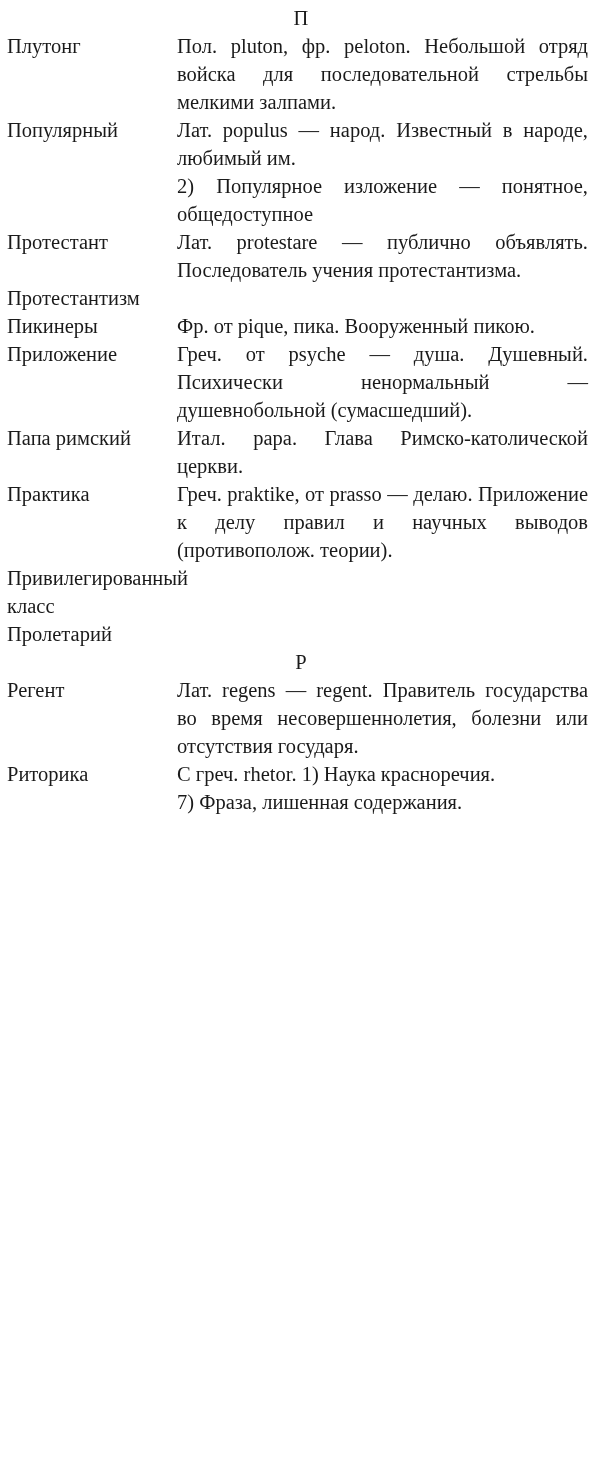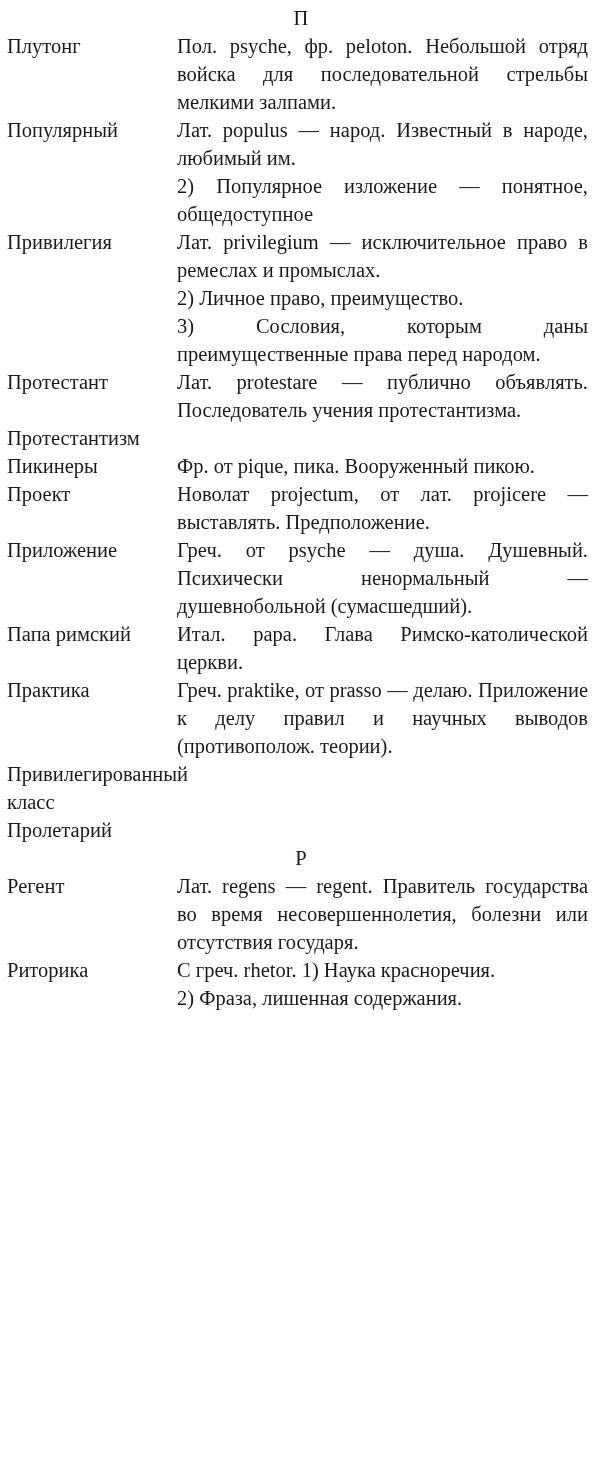--- a/index.html
+++ b/index.html
@@ -53,66 +53,52 @@
 </head>
 <body>
 
 <div class="page">
 
   <div class="letter">П</div>
 
   <div class="entry">
     <div class="term">Плутонг</div>
     <div class="defs">
-      <span class="def">Пол. psyche, фр. peloton. Небольшой отряд войска для последовательной стрельбы мелкими залпами.</span>
+      <span class="def">Пол. pluton, фр. peloton. Небольшой отряд войска для последовательной стрельбы мелкими залпами.</span>
     </div>
   </div>
 
 
   <div class="entry">
     <div class="term">Популярный</div>
     <div class="defs">
       <span class="def">Лат. populus — народ. Известный в народе, любимый им.</span>
       <span class="def">2) Популярное изложение — понятное, общедоступное</span>
     </div>
   </div>
 
-  <div class="entry">
-    <div class="term">Привилегия</div>
-    <div class="defs">
-      <span class="def">Лат. privilegium — исключительное право в ремеслах и промыслах.</span>
-      <span class="def">2) Личное право, преимущество.</span>
-      <span class="def">3) Сословия, которым даны преимущественные права перед народом.</span>
-    </div>
-  </div>
 
   <div class="entry">
     <div class="term">Протестант</div>
     <div class="defs">
       <span class="def">Лат. protestare — публично объявлять. Последователь учения протестантизма.</span>
     </div>
   </div>
 
   <div class="entry">
     <div class="term">Протестантизм</div>
   </div>
 
   <div class="entry">
     <div class="term">Пикинеры</div>
     <div class="defs">
       <span class="def">Фр. от pique, пика. Вооруженный пикою.</span>
     </div>
   </div>
 
-  <div class="entry">
-    <div class="term">Проект</div>
-    <div class="defs">
-      <span class="def">Новолат projectum, от лат. projicere — выставлять. Предположение.</span>
-    </div>
-  </div>
 
   <div class="entry">
     <div class="term">Приложение</div>
     <div class="defs">
       <span class="def">Греч. от psyche — душа. Душевный. Психически ненормальный —душевнобольной (сумасшедший).</span>
     </div>
   </div>
 
   <div class="entry">
     <div class="term">Папа римский</div>
@@ -143,17 +129,17 @@
     <div class="term">Регент</div>
     <div class="defs">
       <span class="def">Лат. regens — regent. Правитель государства во время несовершеннолетия, болезни или отсутствия государя.</span>
     </div>
   </div>
 
   <div class="entry">
     <div class="term">Риторика</div>
     <div class="defs">
       <span class="def">С греч. rhetor. 1) Наука красноречия.</span>
-      <span class="def">2) Фраза, лишенная содержания.</span>
+      <span class="def">7) Фраза, лишенная содержания.</span>
     </div>
   </div>
 
 </div>
 
 </body></html>

